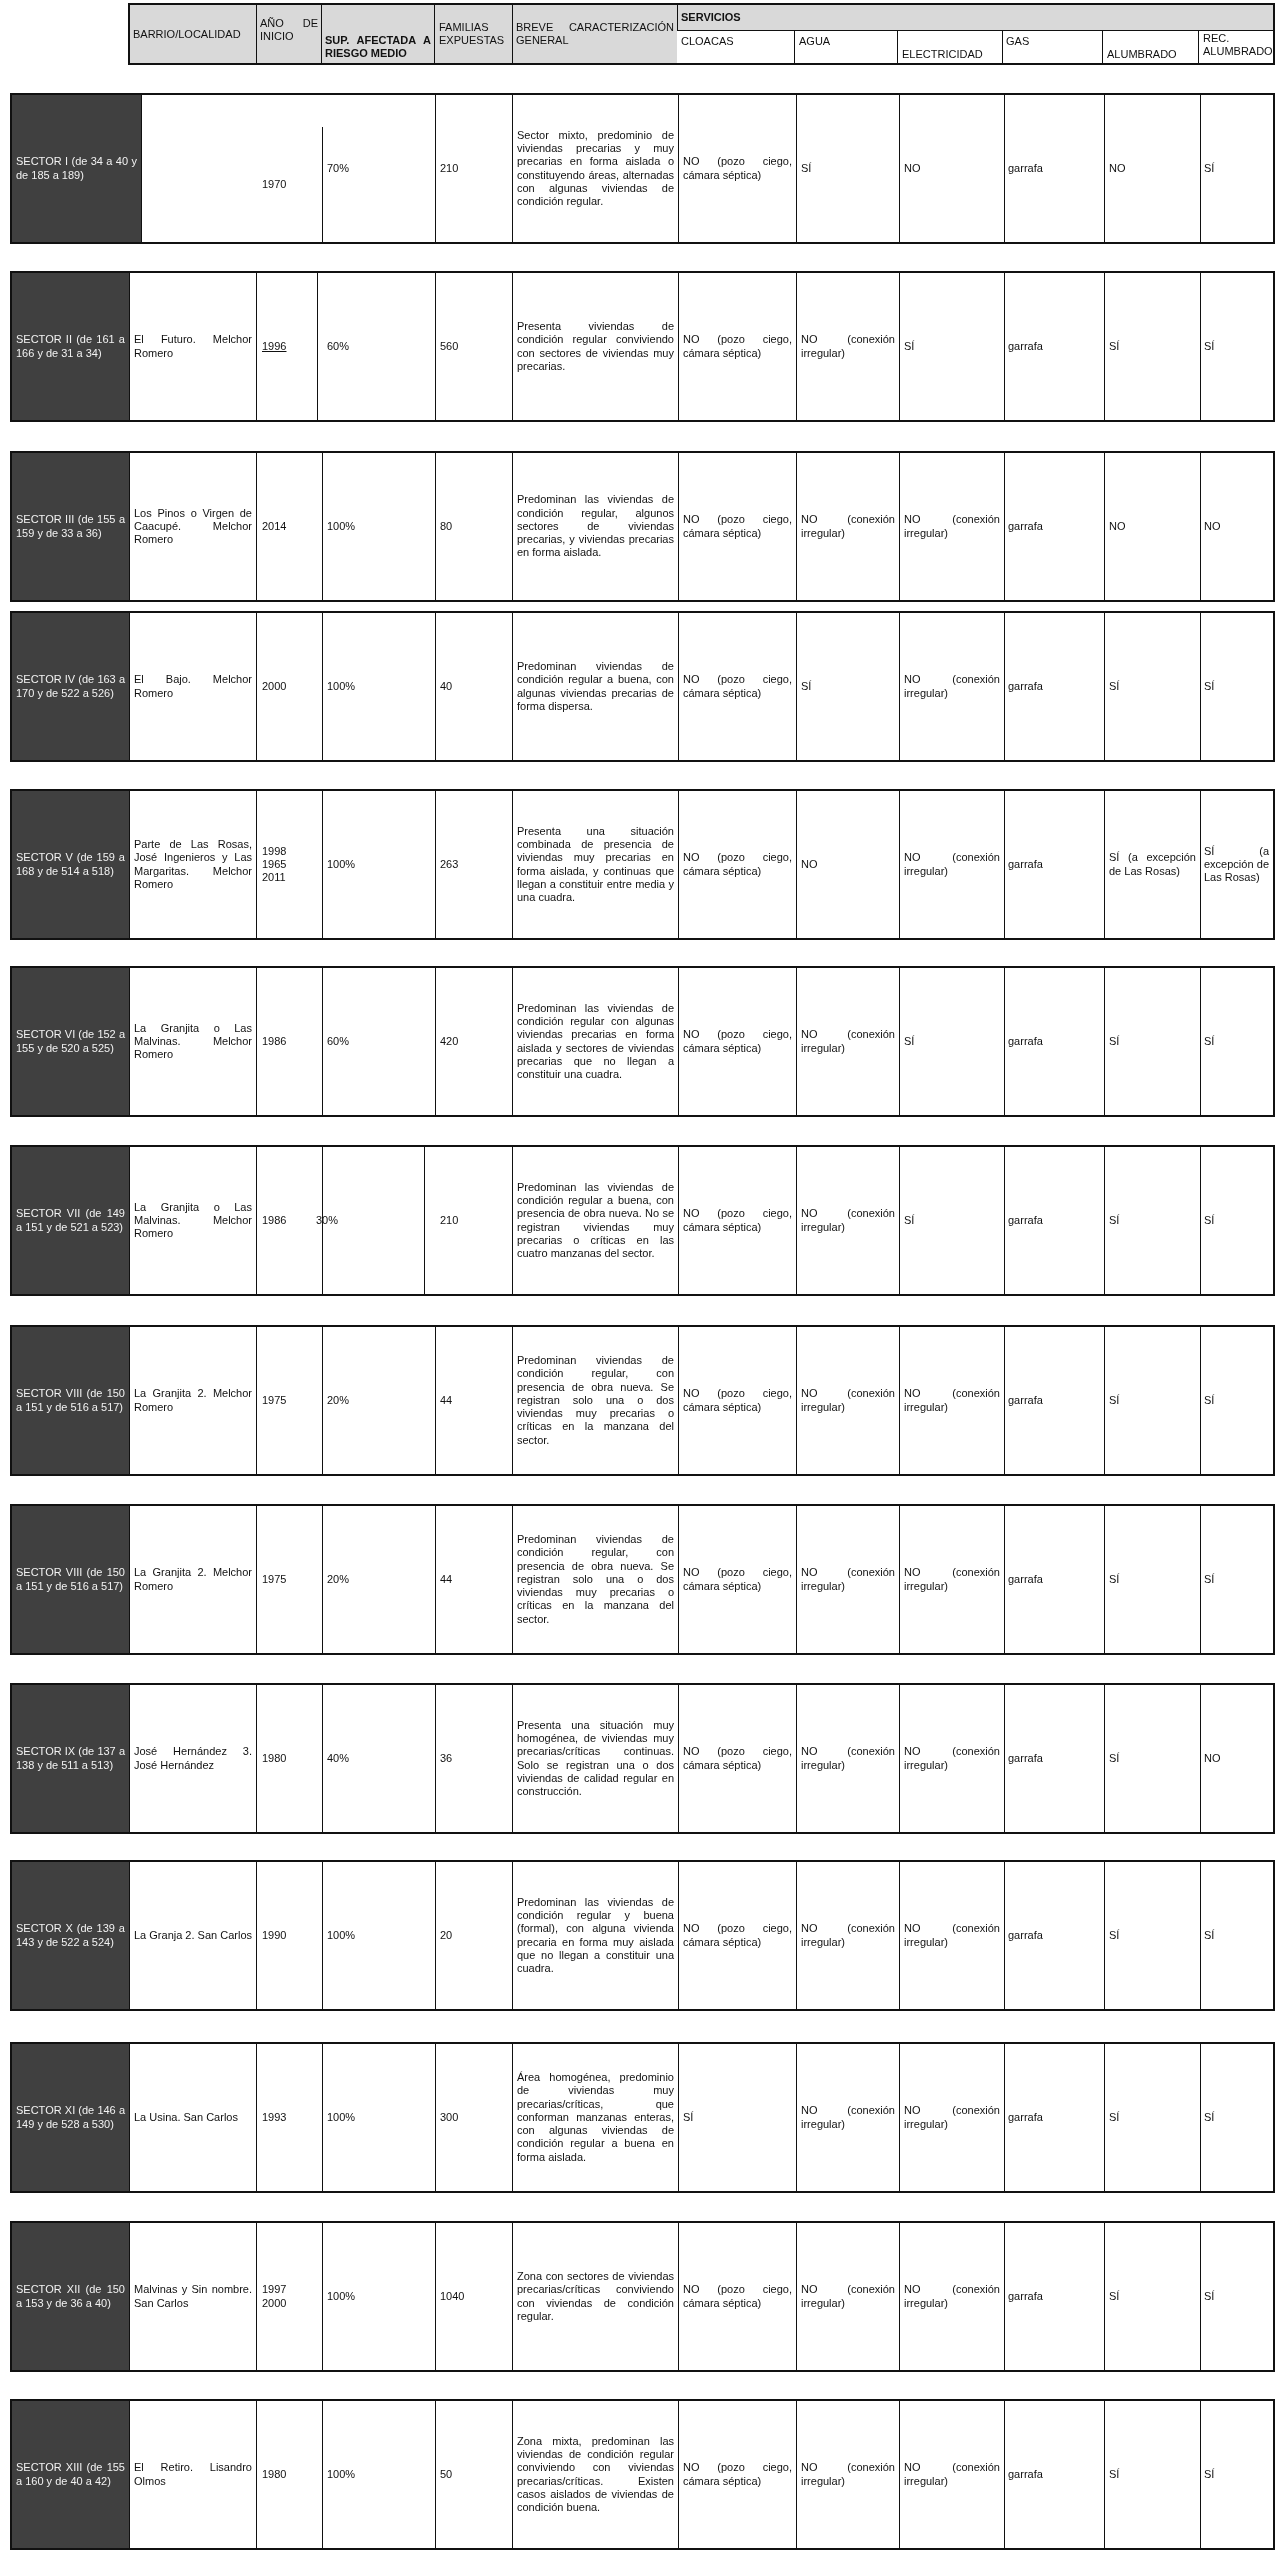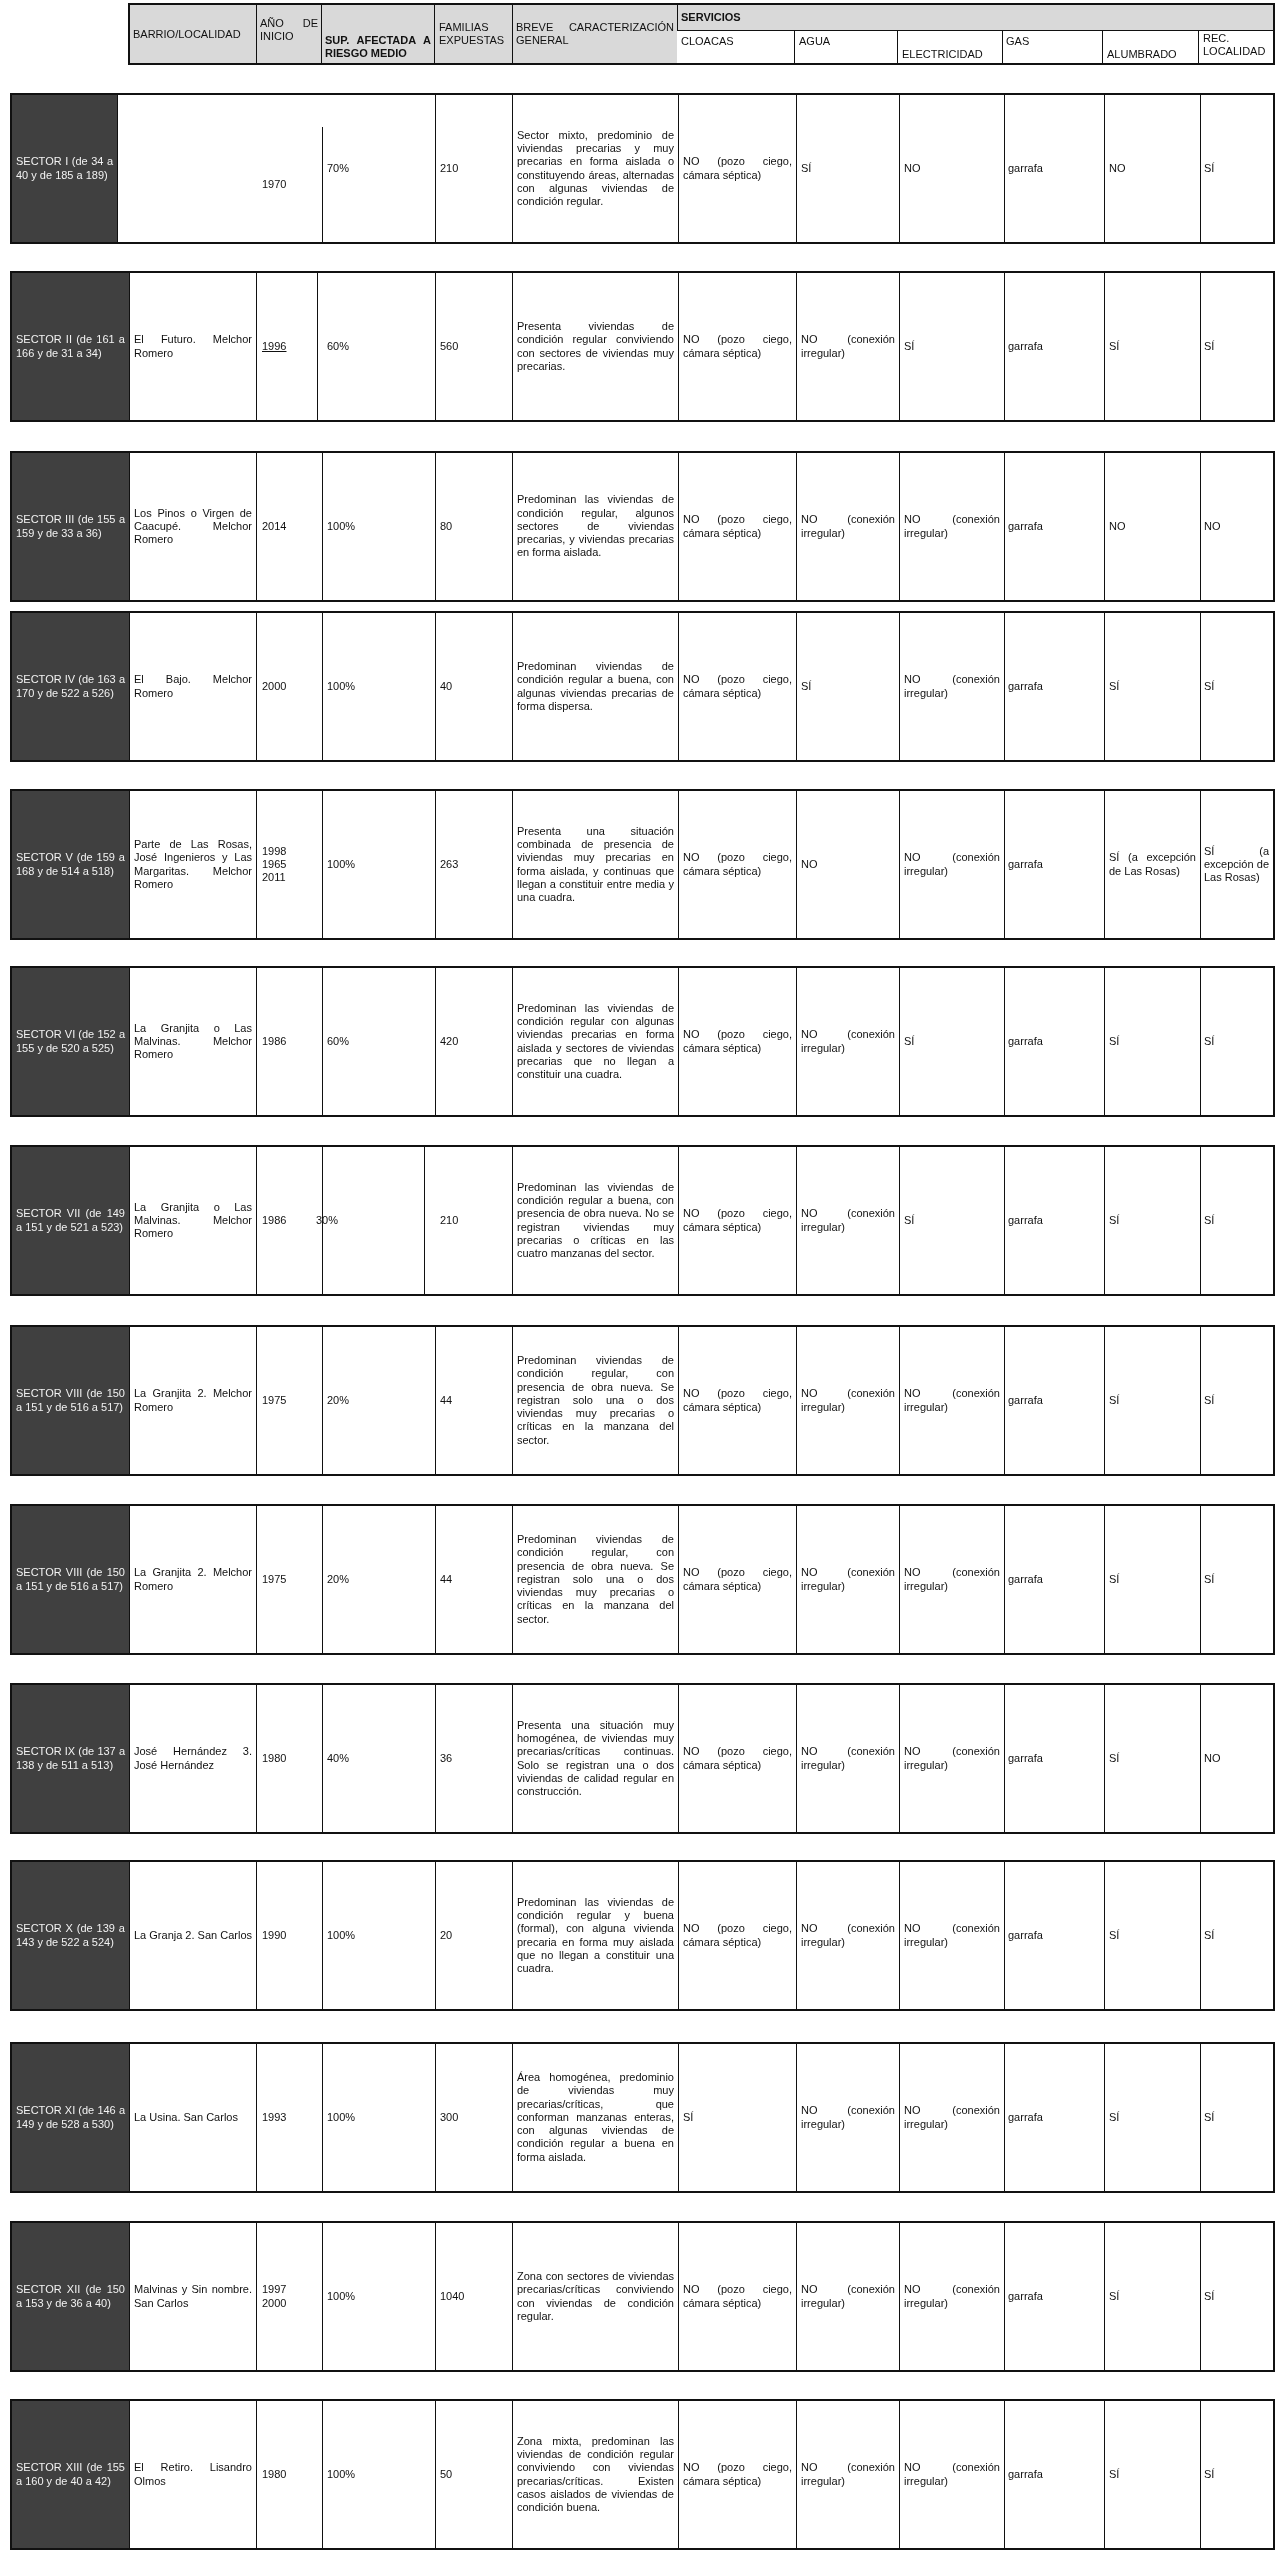--- a/index.html
+++ b/index.html
@@ -28,28 +28,28 @@
   <div class="hcell" style="left:306px;width:77px;">FAMILIAS EXPUESTAS</div>
   <div class="hcell" style="left:383px;width:165px;">BREVE CARACTERIZACIÓN GENERAL</div>
   <div class="serv">
     <div class="serv-title">SERVICIOS</div>
     <div class="serv-sub">
       <div class="scell" style="left:0;width:118px;">CLOACAS</div>
       <div class="scell" style="left:118px;width:103px;">AGUA</div>
       <div class="scell low" style="left:221px;width:105px;">ELECTRICIDAD</div>
       <div class="scell" style="left:325px;width:101px;">GAS</div>
       <div class="scell low" style="left:426px;width:96px;">ALUMBRADO</div>
-      <div class="scell" style="left:522px;right:0;border-right:none;padding-top:1px;">REC. LOCALIDAD</div>
+      <div class="scell" style="left:522px;right:0;border-right:none;padding-top:1px;">REC. ALUMBRADO</div>
     </div>
   </div>
 </div>
 
 <div id="rows">
     <div class="row" style="top: 93px;">
-    <div class="cell sector" style="left:0;width:106px;">
+    <div class="cell sector" style="left:0;width:130px;">
         <span>SECTOR I (de 34 a 40 y de 185 a 189)</span>
       </div>
     <div class="cell" style="left:246px;width:65px;margin-top:32px;">
         <span>1970</span>
       </div>
     <div class="cell" style="left:311px;width:113px;">
         <span>70%</span>
       </div>
     <div class="cell" style="left:424px;width:77px;">
         <span>210</span>

